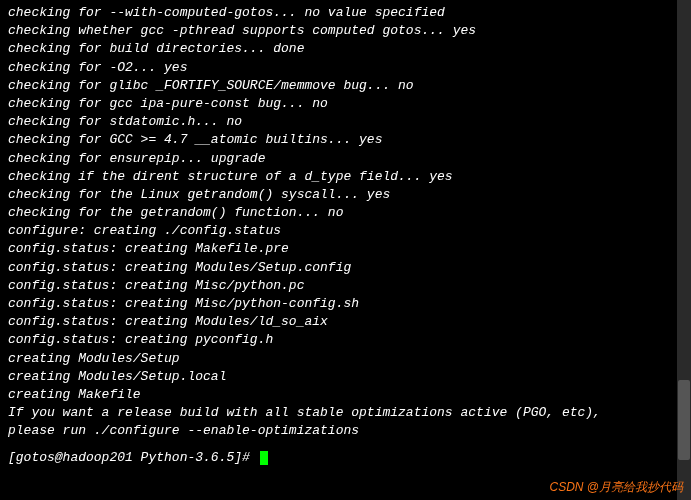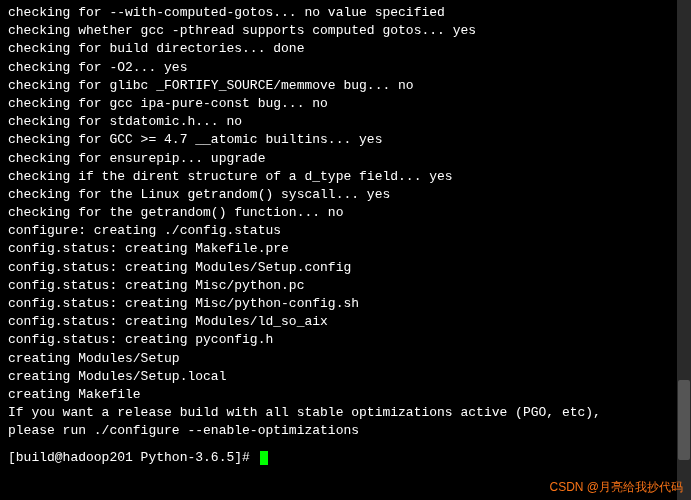--- a/index.html
+++ b/index.html
@@ -1,18 +1,19 @@
 <!DOCTYPE html>
 <html><head>
   <meta charset="utf-8">
   <style>
     * {
       margin: 0;
       padding: 0;
       box-sizing: border-box;
+      font-style: italic;
     }
     body {
       background: #000;
       color: #fff;
       font-family: "Courier New", Consolas, monospace;
       font-size: 13px;
       line-height: 1.4;
       padding: 4px 8px;
       width: 691px;
       height: 500px;
@@ -61,20 +62,20 @@
       top: 380px;
       height: 80px;
     }
   </style>
 </head>
 <body>
 
 <div class="terminal-output" id="output"><span class="line">checking for --with-computed-gotos... no value specified</span><span class="line">checking whether gcc -pthread supports computed gotos... yes</span><span class="line">checking for build directories... done</span><span class="line">checking for -O2... yes</span><span class="line">checking for glibc _FORTIFY_SOURCE/memmove bug... no</span><span class="line">checking for gcc ipa-pure-const bug... no</span><span class="line">checking for stdatomic.h... no</span><span class="line">checking for GCC &gt;= 4.7 __atomic builtins... yes</span><span class="line">checking for ensurepip... upgrade</span><span class="line">checking if the dirent structure of a d_type field... yes</span><span class="line">checking for the Linux getrandom() syscall... yes</span><span class="line">checking for the getrandom() function... no</span><span class="line">configure: creating ./config.status</span><span class="line">config.status: creating Makefile.pre</span><span class="line">config.status: creating Modules/Setup.config</span><span class="line">config.status: creating Misc/python.pc</span><span class="line">config.status: creating Misc/python-config.sh</span><span class="line">config.status: creating Modules/ld_so_aix</span><span class="line">config.status: creating pyconfig.h</span><span class="line">creating Modules/Setup</span><span class="line">creating Modules/Setup.local</span><span class="line">creating Makefile</span><span class="line"></span><span class="line"></span><span class="line">If you want a release build with all stable optimizations active (PGO, etc),</span><span class="line">please run ./configure --enable-optimizations</span><span class="line"></span></div>
 
 <div class="prompt-line">
-  <span>[build@hadoop201 Python-3.6.5]# </span><span class="cursor"></span>
+  <span>[gotos@hadoop201 Python-3.6.5]# </span><span class="cursor"></span>
 </div>
 
 <div class="scrollbar">
   <div class="scrollbar-thumb"></div>
 </div>
 
 <div class="watermark">CSDN @月亮给我抄代码</div>
 
 </body></html>

